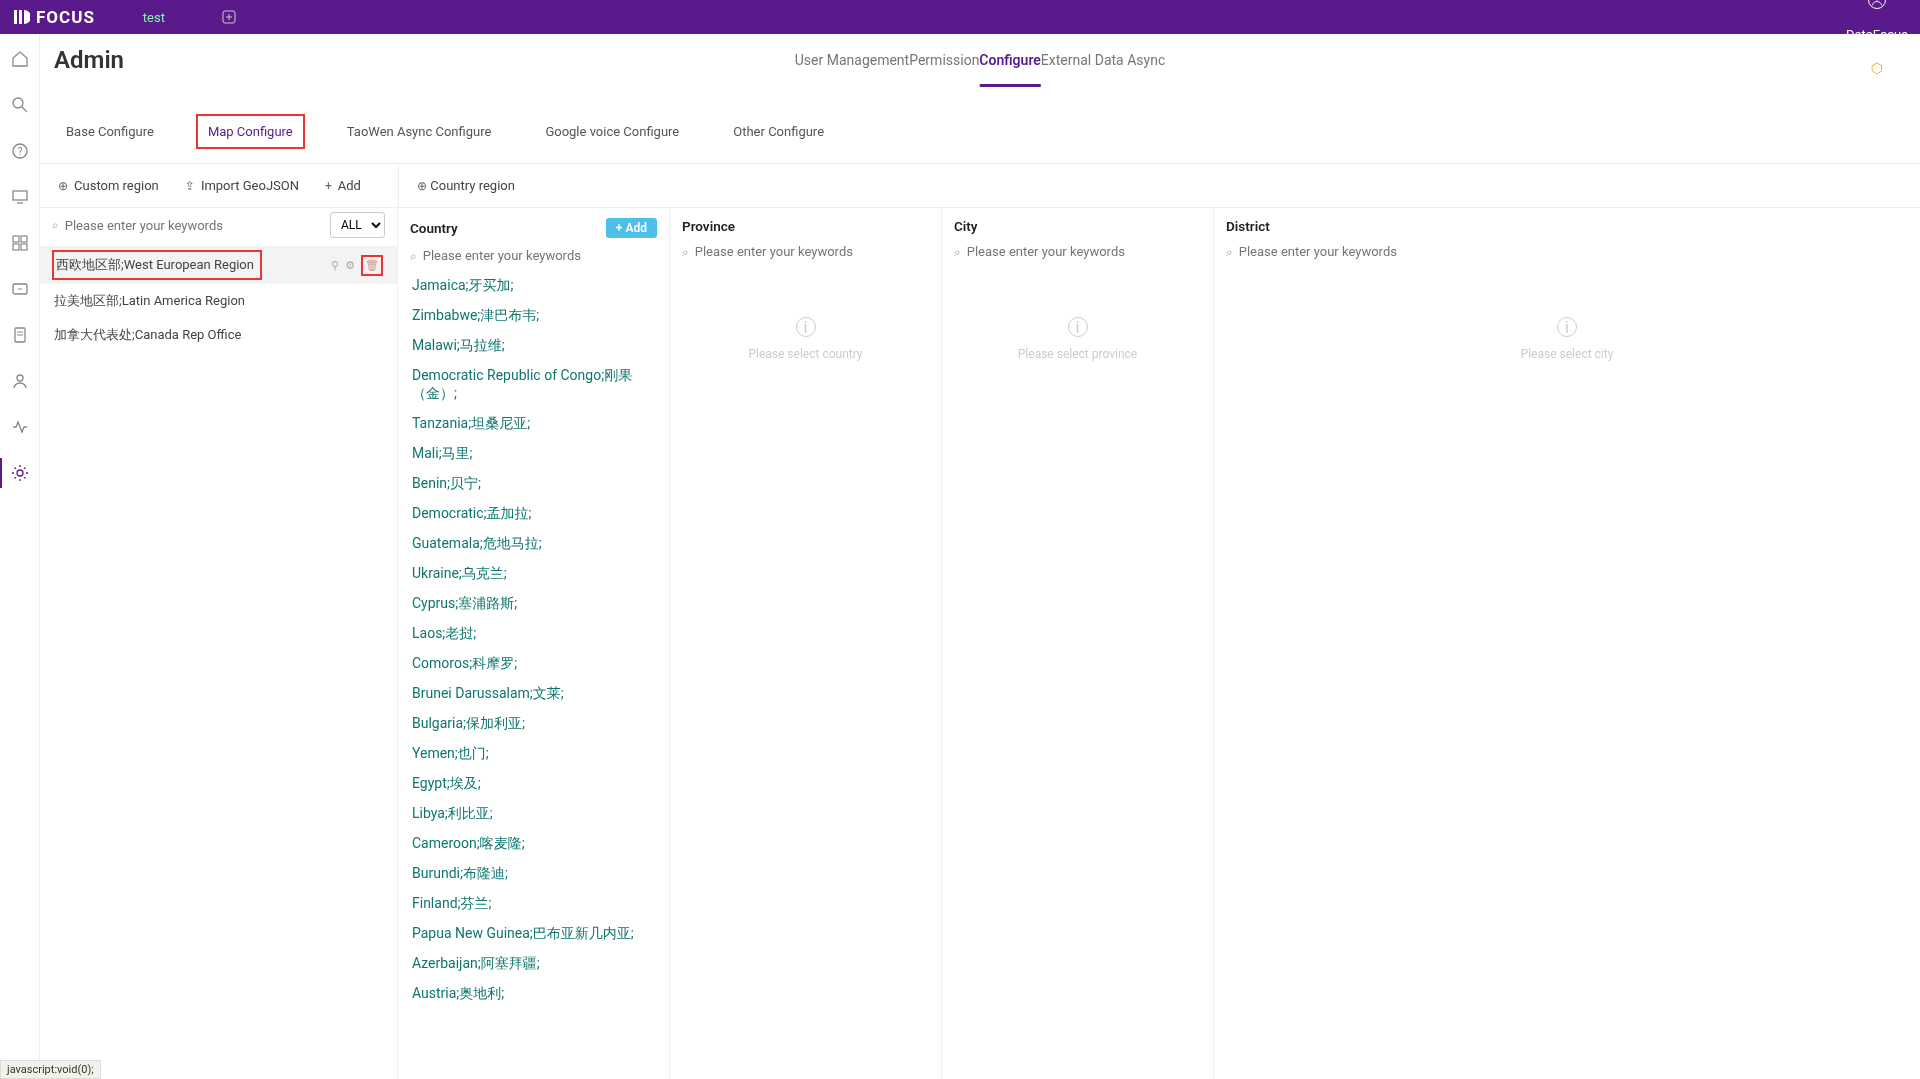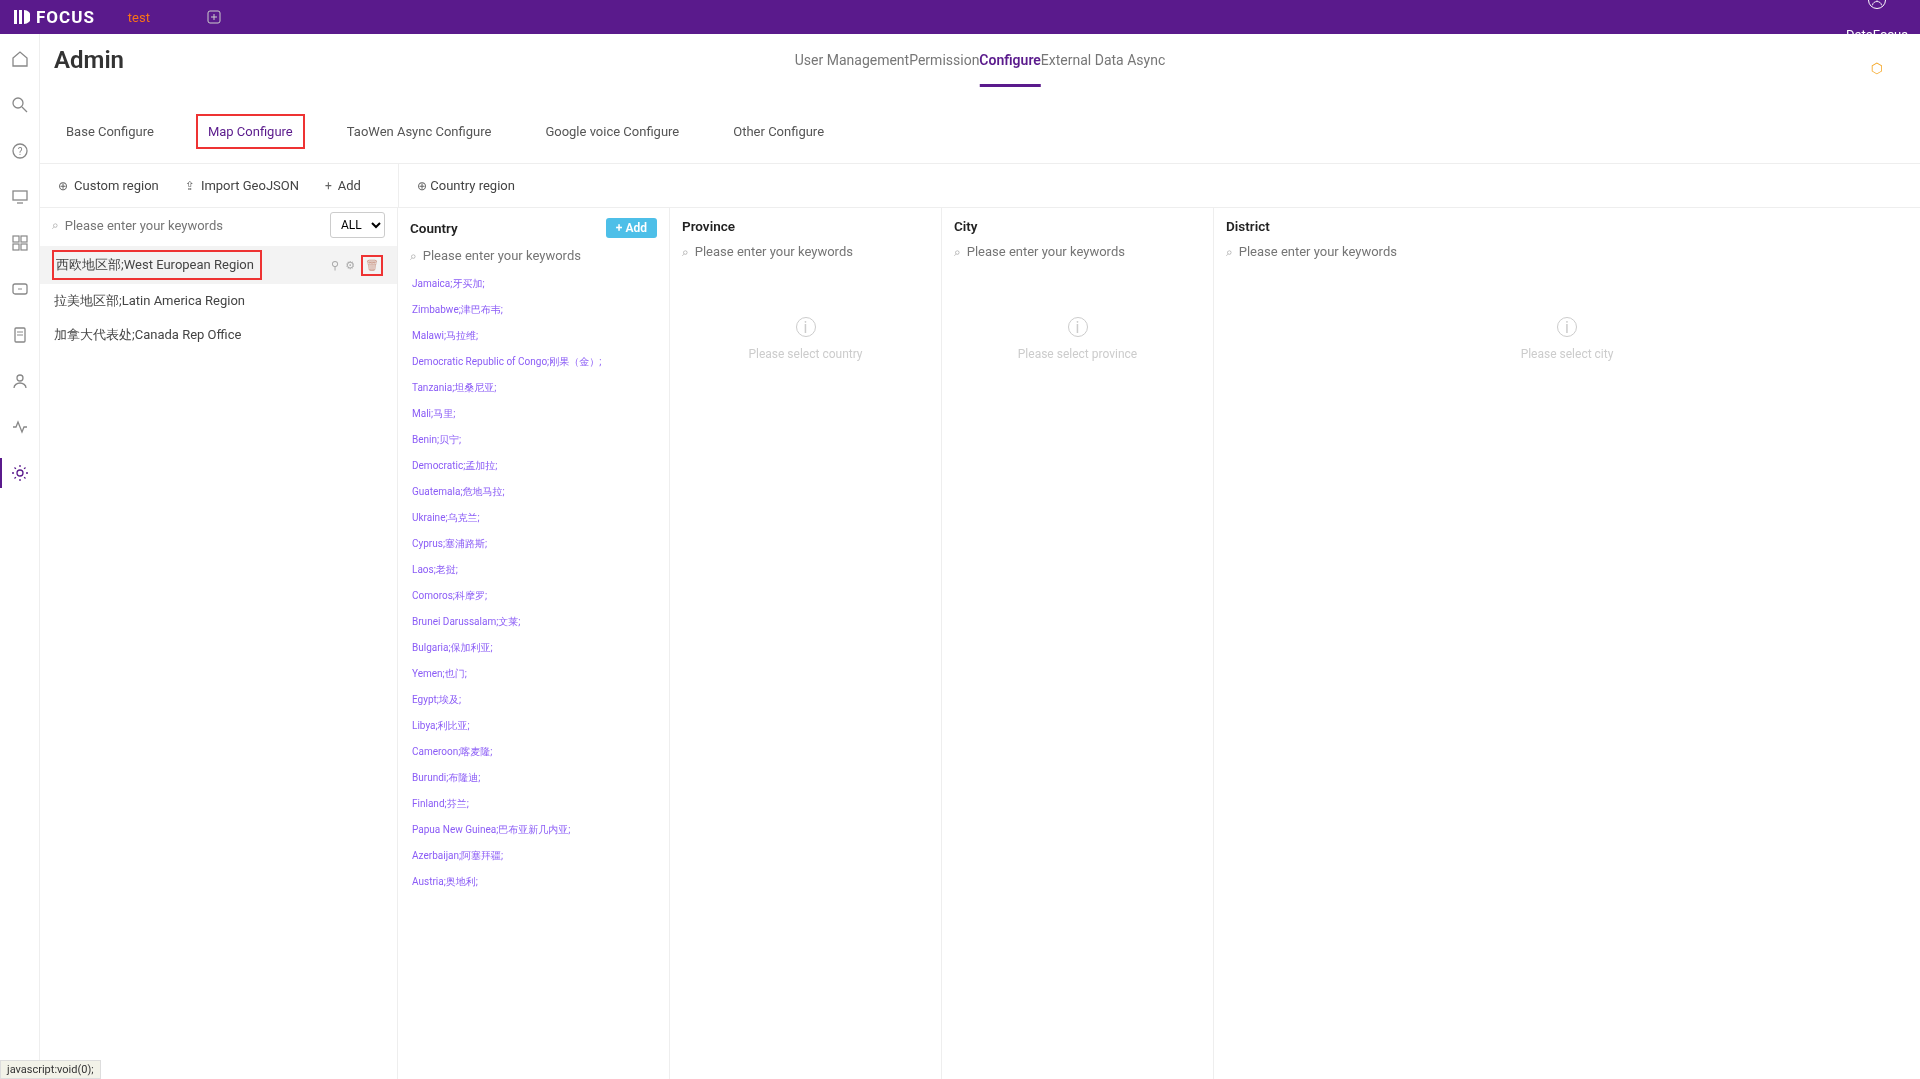--- a/index.html
+++ b/index.html
@@ -2,21 +2,21 @@
 <html><head>
   <meta charset="utf-8">
   <style>
     * { margin: 0; padding: 0; box-sizing: border-box; font-family: -apple-system, BlinkMacSystemFont, "Segoe UI", Roboto, "Helvetica Neue", Arial, sans-serif; }
     body { width: 1920px; height: 1079px; background: #fff; overflow: hidden; position: relative; }
     
     
     .topbar { height: 34px; background: #5a1a8c; display: flex; align-items: center; color: #fff; padding: 0 12px; }
     .logo-wrap { display: flex; align-items: center; gap: 6px; font-weight: 700; letter-spacing: 1px; font-size: 17px; justify-content: center; }
     .logo-icon { display: inline-block; width: 18px; height: 18px; }
-    .tab-test { margin-left: 33px; font-size: 13px; color: #f97316; }
+    .tab-test { margin-left: 48px; font-size: 13px; color: #86efac; }
     .new-tab { margin-left: 55px; width: 18px; height: 18px; display: flex; align-items: center; justify-content: center; font-size: 14px; color: #ddd; }
     .top-right { margin-left: auto; display: flex; align-items: center; gap: 18px; font-size: 13px; flex-direction: column; }
     .user-icon { width: 18px; height: 18px; border: 1.5px solid #fff; border-radius: 50%; display: inline-flex; align-items: center; justify-content: center; font-size: 10px; }
     .shield { color: #f5a623; font-size: 14px; }
 
     
     .left-rail { position: absolute; left: 0; top: 34px; bottom: 0; width: 40px; background: #fff; display: flex; flex-direction: column; align-items: center; padding-top: 16px; gap: 28px; border-right: 1px solid #eee; }
     .rail-icon { width: 18px; height: 18px; color: #888; display: flex; align-items: center; justify-content: center; }
     .rail-icon.active { position: relative; color: #5a1a8c; }
     .rail-icon.active::before { content: ""; position: absolute; left: -12px; top: -6px; bottom: -6px; width: 3px; background: #5a1a8c; }
@@ -64,21 +64,21 @@
     .list { flex: 1; overflow-y: auto; }
     .list::-webkit-scrollbar { width: 6px; }
     .list::-webkit-scrollbar-thumb { background: #ccc; border-radius: 3px; }
     .region-item { padding: 8px 14px; font-size: 13px; color: #444; display: flex; align-items: center; justify-content: space-between; cursor: pointer; }
     .region-item.selected { background: #f3f3f3; }
     .region-item.highlighted-row { position: relative; }
     .region-label-box { border: 2px solid #e33; padding: 4px 6px 4px 2px; margin: -4px -6px -4px -2px; display: inline-block; }
     .region-actions { display: flex; gap: 6px; align-items: center; color: #aaa; font-size: 11px; }
     .trash-highlight { border: 2px solid #e33; padding: 2px; color: #c98; }
 
-    .country-item { padding: 6px 14px; font-size: 10px; color: #8b5cf6; cursor: pointer; }
+    .country-item { padding: 6px 14px; font-size: 14px; color: #0f766e; cursor: pointer; }
 
     .empty-state { display: flex; flex-direction: column; align-items: center; padding-top: 50px; color: #ccc; font-size: 12px; gap: 10px; }
     .empty-icon { font-size: 16px; border: 1.5px solid #ccc; border-radius: 50%; width: 20px; height: 20px; display: flex; align-items: center; justify-content: center; }
 
     .status-bar { position: absolute; left: 0; bottom: 0; background: #f2f2e8; border: 1px solid #ddd; font-size: 11px; color: #333; padding: 2px 6px; }
   </style>
 </head>
 <body>
 
 <div class="topbar">

